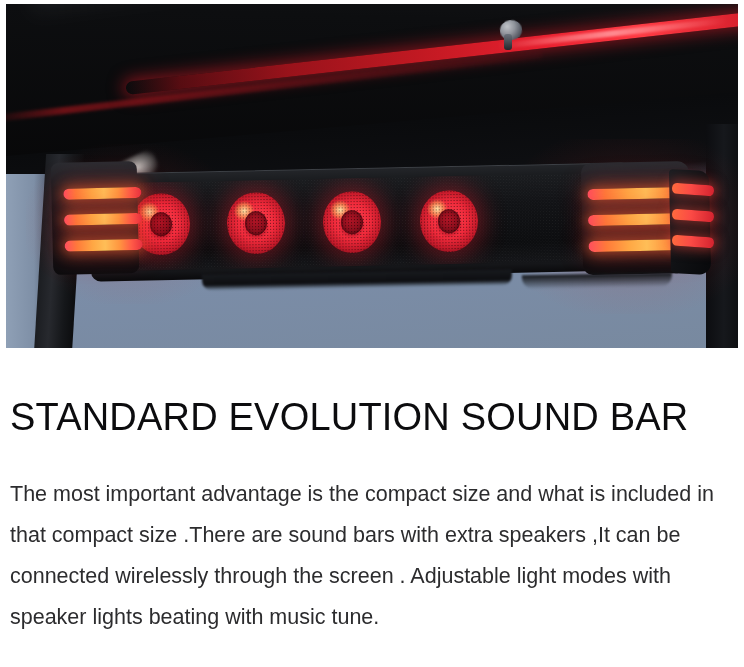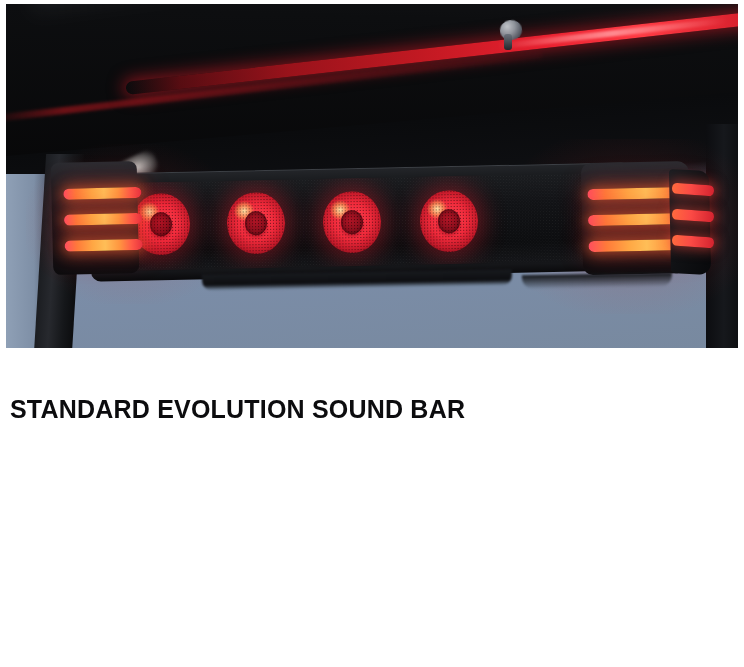--- a/index.html
+++ b/index.html
@@ -315,23 +315,23 @@
     width: 230px; height: 175px;
     background: radial-gradient(ellipse at 45% 48%, rgba(255,120,60,.18) 0%, rgba(215,45,45,.08) 45%, rgba(0,0,0,0) 76%);
     pointer-events: none;
   }
 
   
   .title {
     position: absolute;
     left: 10px; top: 372px;
     width: 728px;
-    font-size: 25px;
+    font-size: 38px;
     line-height: 40px;
-    font-weight: 700;
+    font-weight: 400;
     letter-spacing: .2px;
     color: #0c0c0e;
     white-space: nowrap;
   }
   .body-copy {
     position: absolute;
     left: 10px; top: 452px;
     width: 734px;
     font-size: 21.5px;
     line-height: 41px;
@@ -409,14 +409,15 @@
       <div class="corner-led cl2"></div>
       <div class="corner-led cl3"></div>
 
       <div class="sb-foot"></div>
       <div class="sb-foot2"></div>
     </div>
   </div>
 
   <h1 class="title">STANDARD EVOLUTION SOUND BAR</h1>
 
+  <p class="body-copy">The most important advantage is the compact size and what is included in that compact size .There are sound bars with extra speakers ,It can be connected wirelessly through the screen . Adjustable light modes with speaker lights beating with music tune.</p>
 
 </div>
 
 </body></html>

